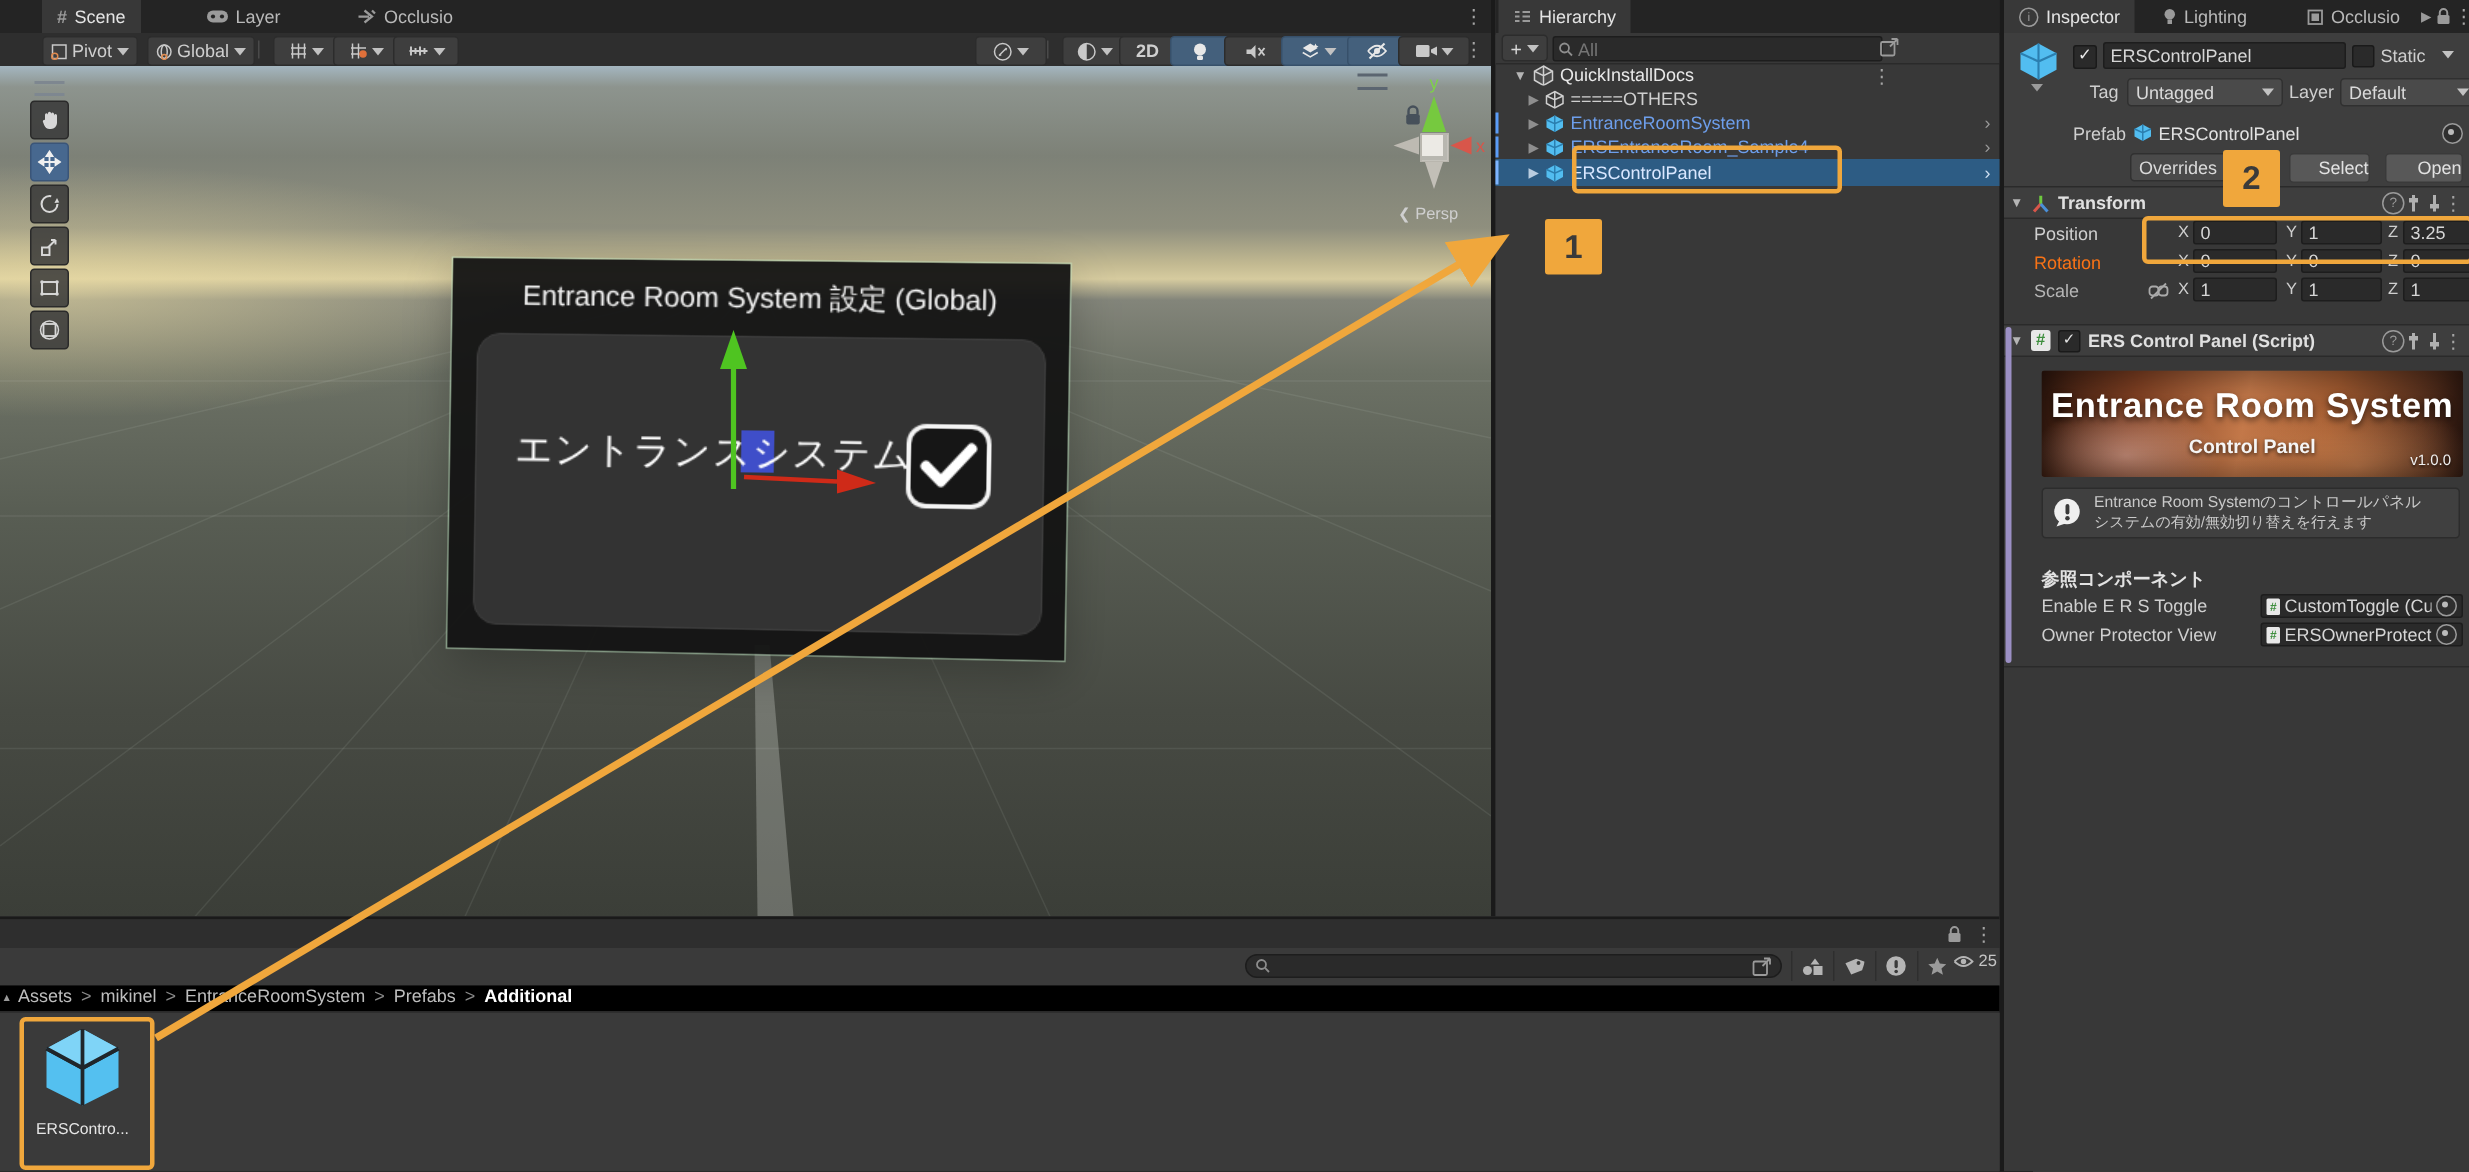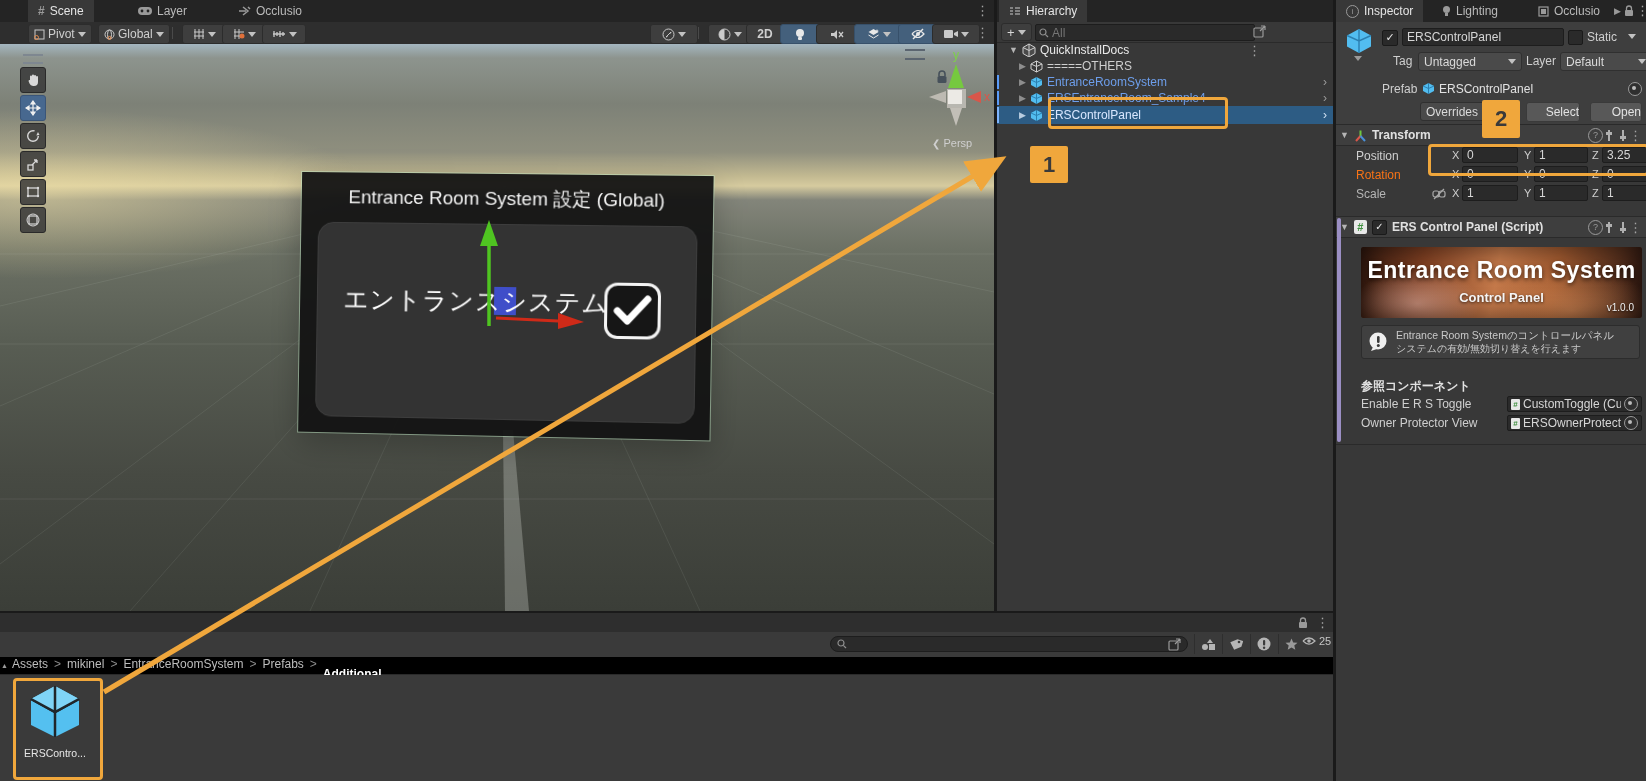--- a/index.html
+++ b/index.html
@@ -587,21 +587,21 @@
     <div class="a" style="left:0;top:44px;width:1333px;height:18px;background:#000000;border-bottom:1px solid #2a2a2a;display:flex;padding-left:12px;box-sizing:border-box;">
       <span class="a" style="left:1px;top:5px;font-size:7px;color:#9a9a9a;">▲</span>
       <span class="crumb">Assets</span>
       <span class="crumbsep">&gt;</span>
       <span class="crumb">mikinel</span>
       <span class="crumbsep">&gt;</span>
       <span class="crumb">EntranceRoomSystem</span>
       <span class="crumbsep">&gt;</span>
       <span class="crumb">Prefabs</span>
       <span class="crumbsep">&gt;</span>
-      <span class="crumb" style="color:#ffffff;font-weight:bold;margin-top:10px;">Additional</span>
+      <span class="crumb" style="color:#ffffff;font-weight:bold;">Additional</span>
     </div>
     <div class="a" style="left:0;top:62px;width:1333px;height:108px;background:#3a3a3a;">
       <div class="a" style="left:16px;top:8px;width:78px;height:88px;">
         <svg width="56" height="56" style="margin-left:11px;">
             <polygon points="28,3 52,16 52,42 28,54 4,42 4,16" fill="#54c0f0"></polygon>
             <path d="M28 3 v26 M4 16 L28 29 L52 16 M28 54 V29" stroke="#20262b" stroke-width="2.5" fill="none"></path>
             <polygon points="28,3 52,16 28,29 4,16" fill="#7fd4f7"></polygon>
             <path d="M28 3 v26 M4 16 L28 29 L52 16" stroke="#20262b" stroke-width="2.5" fill="none"></path>
           </svg>
         <div style="text-align:center;font-size:10.5px;color:#e6e6e6;margin-top:8px;white-space:nowrap;">ERSContro...</div>

